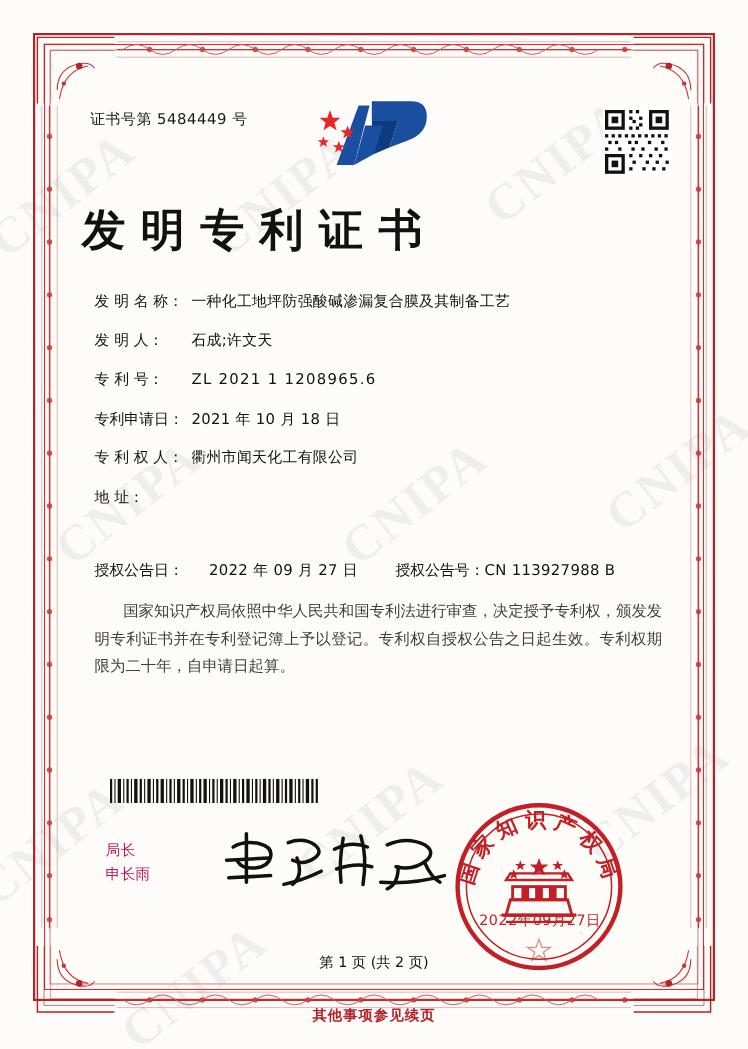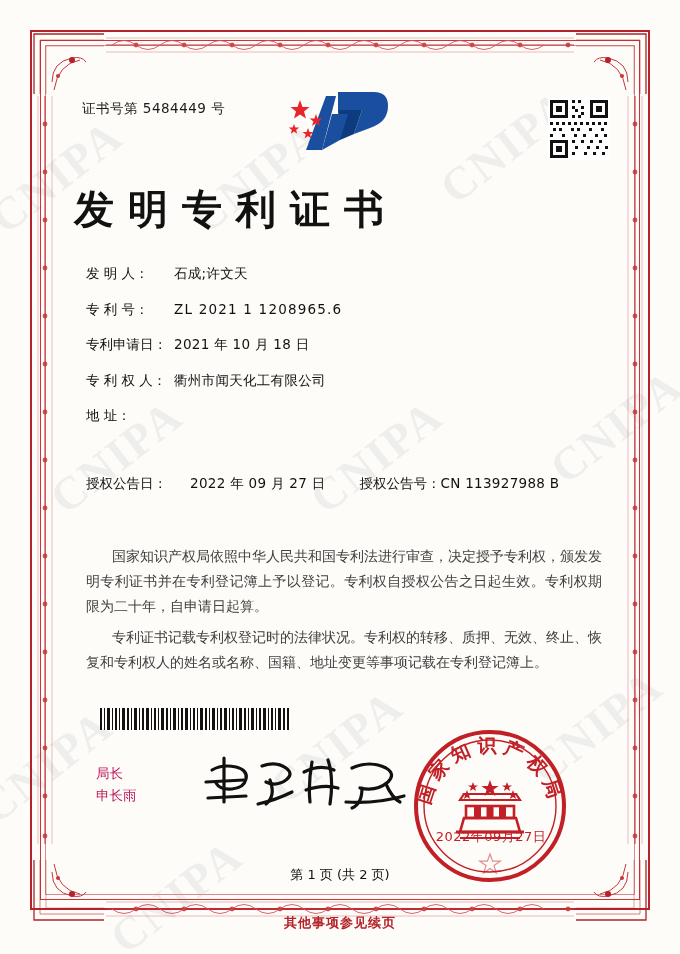--- a/index.html
+++ b/index.html
@@ -523,20 +523,24 @@
           <polygon points="32,40 33.4,44 37.6,44 34.2,46.6 35.4,50.6 32,48.1 28.6,50.6 29.8,46.6 26.4,44 30.6,44"></polygon>
           <polygon points="18,36 19.3,39.6 23.2,39.6 20.1,42 21.2,45.7 18,43.4 14.8,45.7 15.9,42 12.8,39.6 16.7,39.6"></polygon>
         </g>
       </svg>
     </div>
 
     <div class="title">发明专利证书</div>
 
     <div class="fields">
       <div class="field-row">
+        <span class="field-label">发 明 名 称：</span>
+        <span class="field-value">一种化工地坪防强酸碱渗漏复合膜及其制备工艺</span>
+      </div>
+      <div class="field-row">
         <span class="field-label">发 明 人：</span>
         <span class="field-value">石成;许文天</span>
       </div>
       <div class="field-row">
         <span class="field-label">专 利 号：</span>
         <span class="field-value mono-sp">ZL 2021 1 1208965.6</span>
       </div>
       <div class="field-row">
         <span class="field-label">专利申请日：</span>
         <span class="field-value">2021 年 10 月 18 日</span>
@@ -551,21 +555,20 @@
       <div class="field-row dual">
         <span class="field-label wide">授权公告日：</span>
         <span class="field-value">2022 年 09 月 27 日</span>
         <span class="second-label">授权公告号：</span>
         <span class="field-value">CN 113927988 B</span>
       </div>
     </div>
 
     <div class="paragraphs">
       <p>国家知识产权局依照中华人民共和国专利法进行审查，决定授予专利权，颁发发明专利证书并在专利登记簿上予以登记。专利权自授权公告之日起生效。专利权期限为二十年，自申请日起算。</p>
-      <p>专利证书记载专利权登记时的法律状况。专利权的转移、质押、无效、终止、恢复和专利权人的姓名或名称、国籍、地址变更等事项记载在专利登记簿上。</p>
     </div>
 
     <div class="barcode">
       <svg width="190" height="22" viewBox="0 0 190 22">
         <g fill="#111">
           <rect x="0" y="0" width="2" height="22"></rect>
             <rect x="4" y="0" width="1" height="22"></rect>
           <rect x="7" y="0" width="3" height="22"></rect>
             <rect x="12" y="0" width="1" height="22"></rect>
           <rect x="15" y="0" width="2" height="22"></rect>

